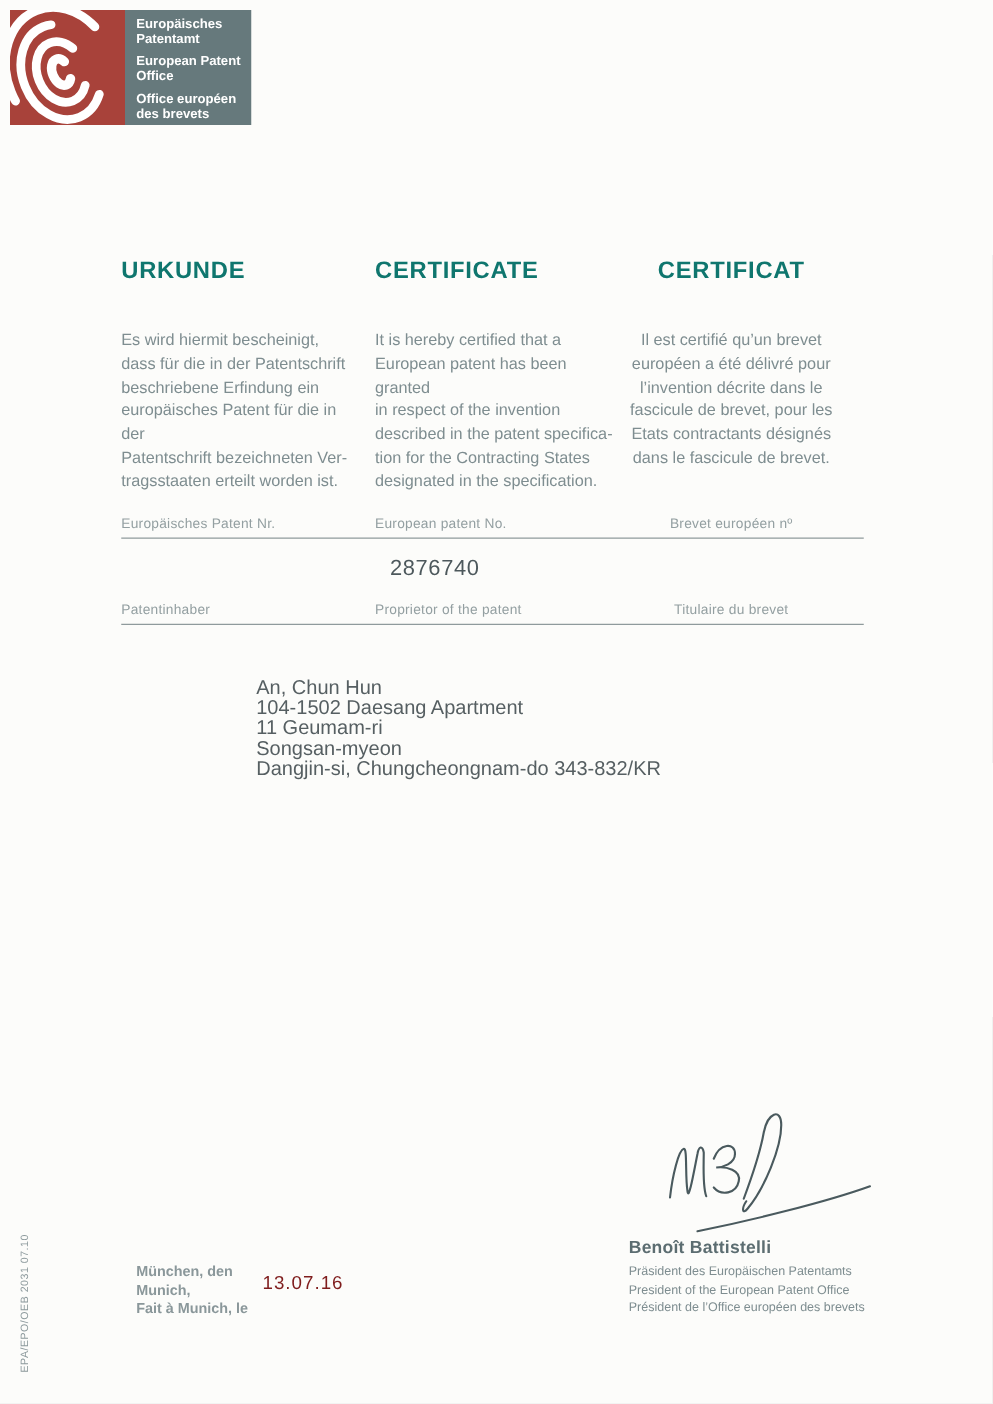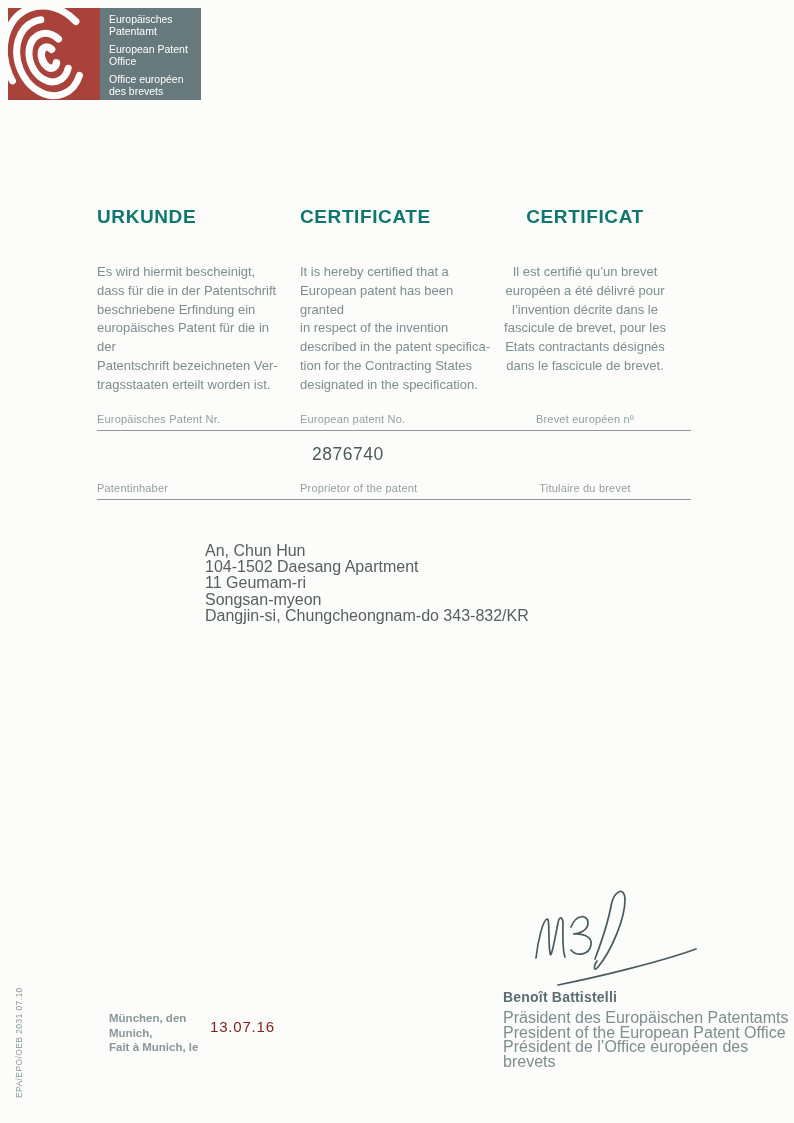--- a/index.html
+++ b/index.html
@@ -11,21 +11,21 @@
     font-family:"Liberation Sans",sans-serif;
     overflow:hidden;
   }
   
   .logo{position:absolute;left:8px;top:8px;display:flex;}
   .logo-emblem{width:92px;height:92px;display:block;}
   .logo-panel{
     width:101px;height:92px;
     box-sizing:border-box;
     padding:5px 4px 0 9px;
-    color:#fff;font-weight:normal;font-size:10.5px;line-height:12px;
+    color:#fff;font-weight:bold;font-size:10.5px;line-height:12px;
   }
   .logo-panel .org{display:block;margin-bottom:6px;}
   
   .col{position:absolute;width:192px;}
   .c1{left:97px;} .c2{left:300px;} .c3{left:489px;text-align:center;}
   .heading{
     top:206px;
     font-size:19px;font-weight:bold;letter-spacing:0.6px;
     color:#0f766e;
   }
@@ -54,21 +54,21 @@
     white-space:pre-line;
   }
   
   .signature{position:absolute;left:498px;top:878px;}
   .signatory{
     position:absolute;left:503px;top:989px;
     font-size:14px;font-weight:bold;color:#5c6d71;letter-spacing:0.2px;
   }
   .titles{
     position:absolute;left:503px;top:1011px;
-    font-size:16px;line-height:14.6px;color:#7e8d90;
+    font-size:10px;line-height:14.6px;color:#7e8d90;
     white-space:pre-line;
   }
   .place{
     position:absolute;left:109px;top:1011px;
     font-size:11.5px;line-height:14.6px;color:#8a979a;
     white-space:pre-line;
     font-weight:bold;
   }
   .date{
     position:absolute;left:210px;top:1018px;

